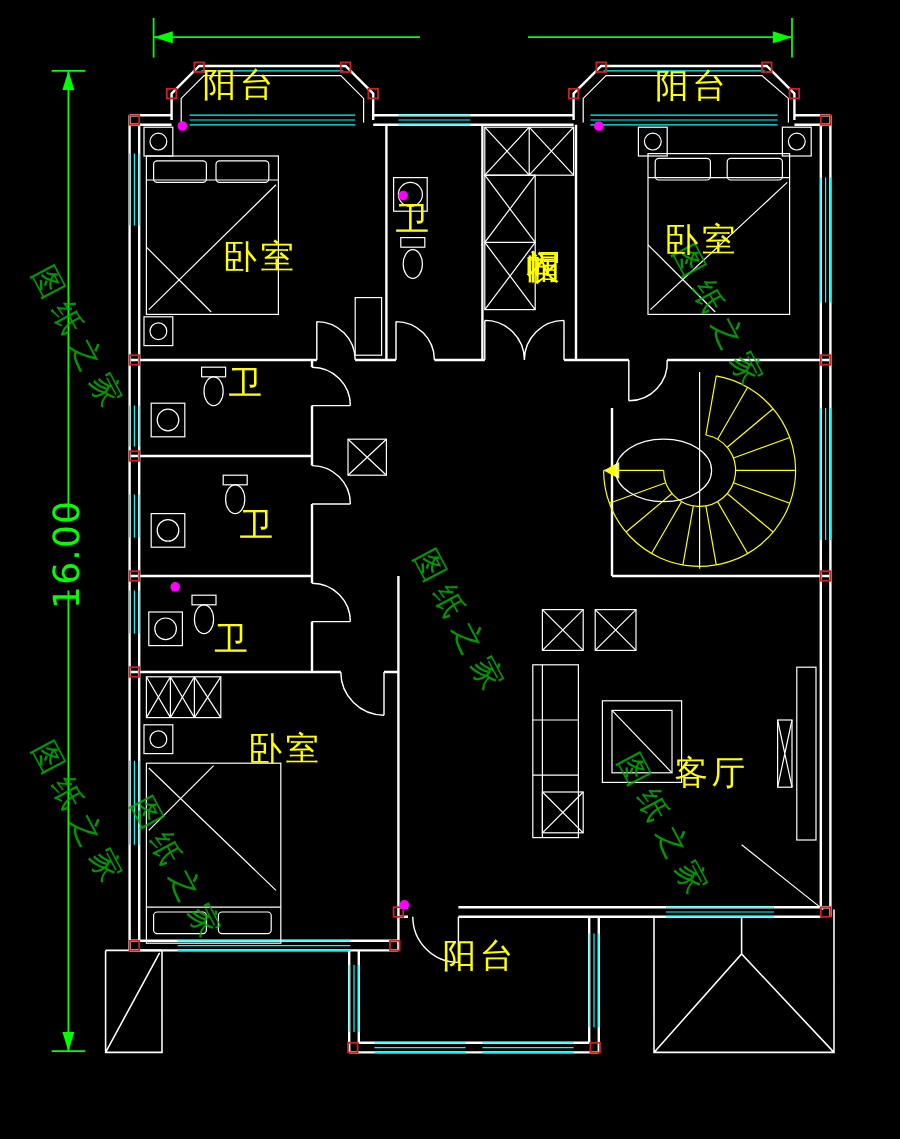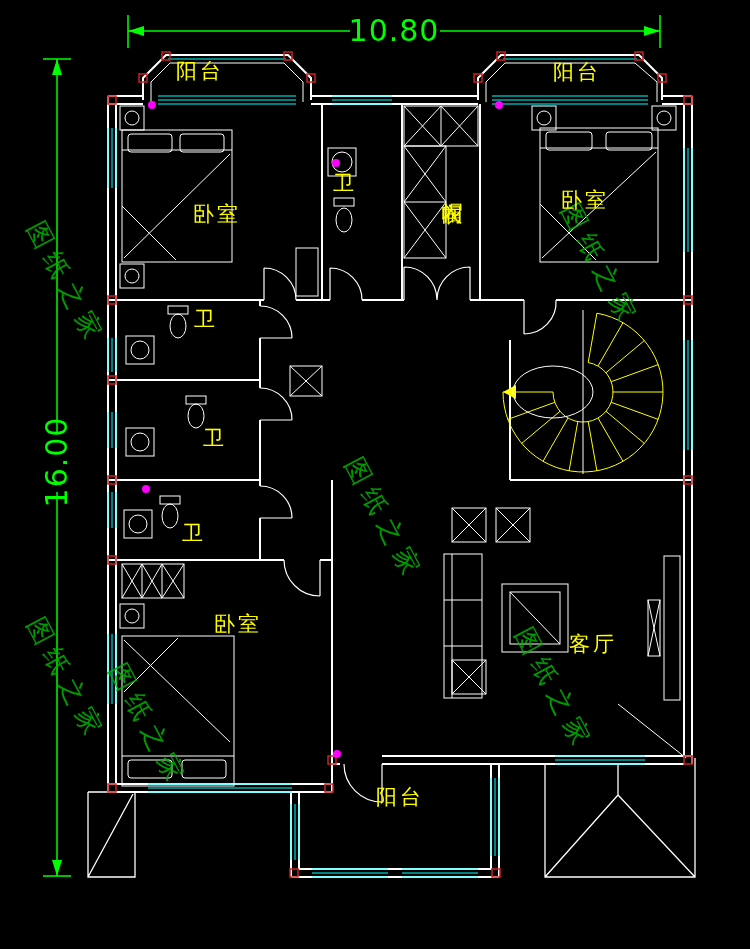--- a/index.html
+++ b/index.html
@@ -1,20 +1,20 @@
 <!DOCTYPE html>
 <html><head>
 <meta charset="utf-8">
 <style>
   html,body{margin:0;padding:0;background:#000;}
   .canvas{position:relative;width:750px;height:949px;background:#000;overflow:hidden;
           font-family:"DejaVu Sans",sans-serif;}
   .plan-svg{position:absolute;left:0;top:0;}
   .room-label{position:absolute;transform:translate(-50%,-50%);color:#ffff00;
-              font-size:21px;letter-spacing:3px;white-space:nowrap;z-index:5;}
+              font-size:28px;letter-spacing:3px;white-space:nowrap;z-index:5;}
   .room-label.vertical{writing-mode:vertical-rl;text-orientation:upright;
                        letter-spacing:0;line-height:1.15;}
   .dim-label{position:absolute;color:#00ff00;font-size:30px;letter-spacing:1px;
              transform:translate(-50%,-50%);z-index:5;}
   .dim-label.rot{transform:translate(-50%,-50%) rotate(-90deg);}
   .watermark{position:absolute;color:#00b400;font-size:26px;letter-spacing:8px;
              opacity:.85;white-space:nowrap;transform-origin:0 50%;z-index:4;}
 </style>
 </head>
 <body>
@@ -234,21 +234,20 @@
 
     <g fill="#ff00ff" stroke="none">
       <circle cx="152" cy="105" r="4"></circle>
       <circle cx="499" cy="105" r="4"></circle>
       <circle cx="336" cy="163" r="4"></circle>
       <circle cx="146" cy="489" r="4"></circle>
       <circle cx="337" cy="754" r="4"></circle>
     </g>
   </svg>
 
-  <div class="dim-label" style="left:394px;top:30px;">10.80</div>
   <div class="dim-label rot" style="left:56px;top:462px;">16.00</div>
 
   <div class="room-label" style="left:200px;top:71px;">阳台</div>
   <div class="room-label" style="left:577px;top:72px;">阳台</div>
   <div class="room-label" style="left:400px;top:797px;">阳台</div>
   <div class="room-label" style="left:217px;top:214px;">卧室</div>
   <div class="room-label" style="left:585px;top:200px;">卧室</div>
   <div class="room-label" style="left:238px;top:624px;">卧室</div>
   <div class="room-label" style="left:345px;top:183px;">卫</div>
   <div class="room-label" style="left:206px;top:319px;">卫</div>

